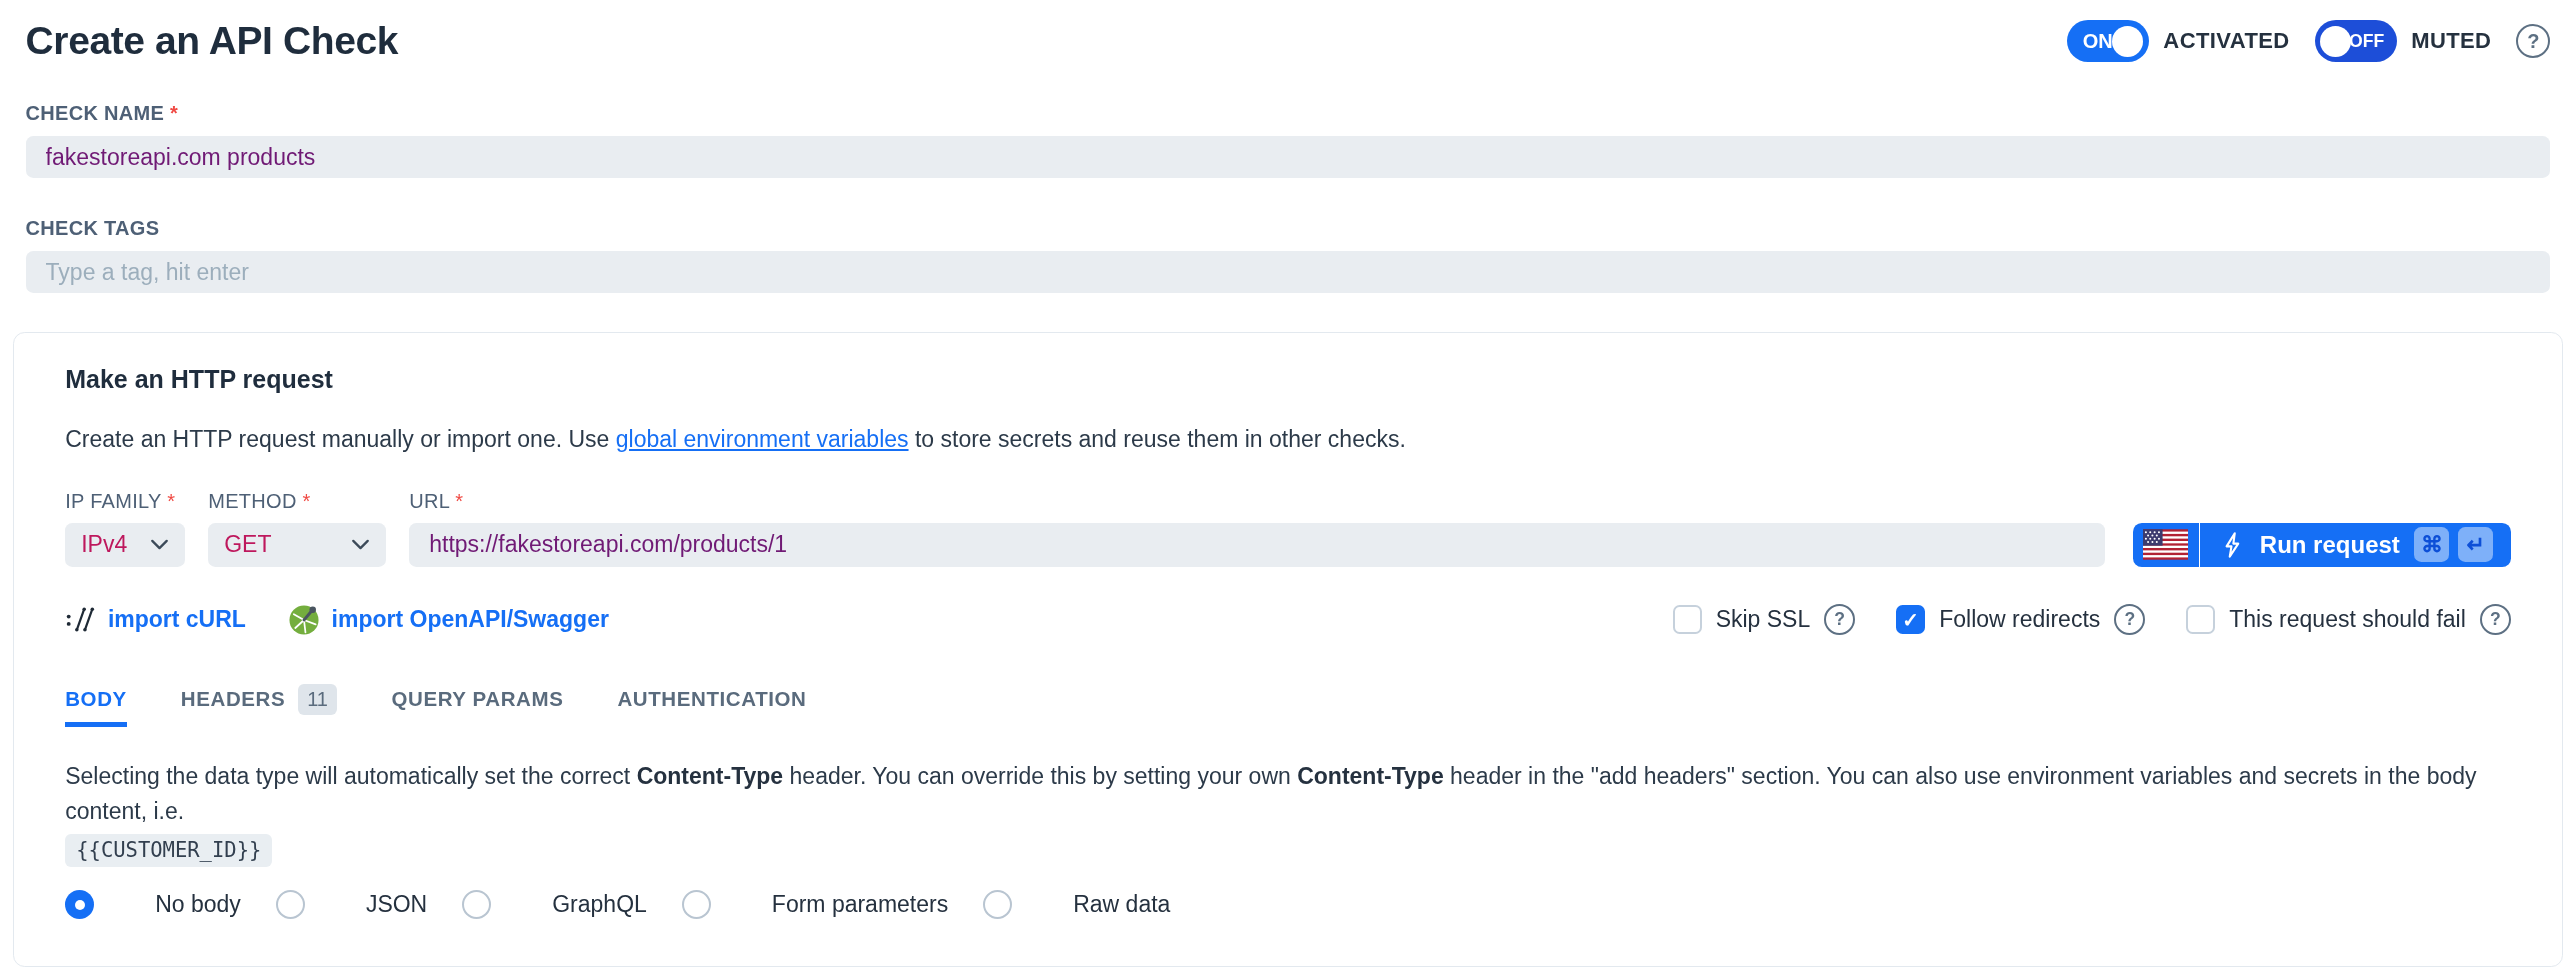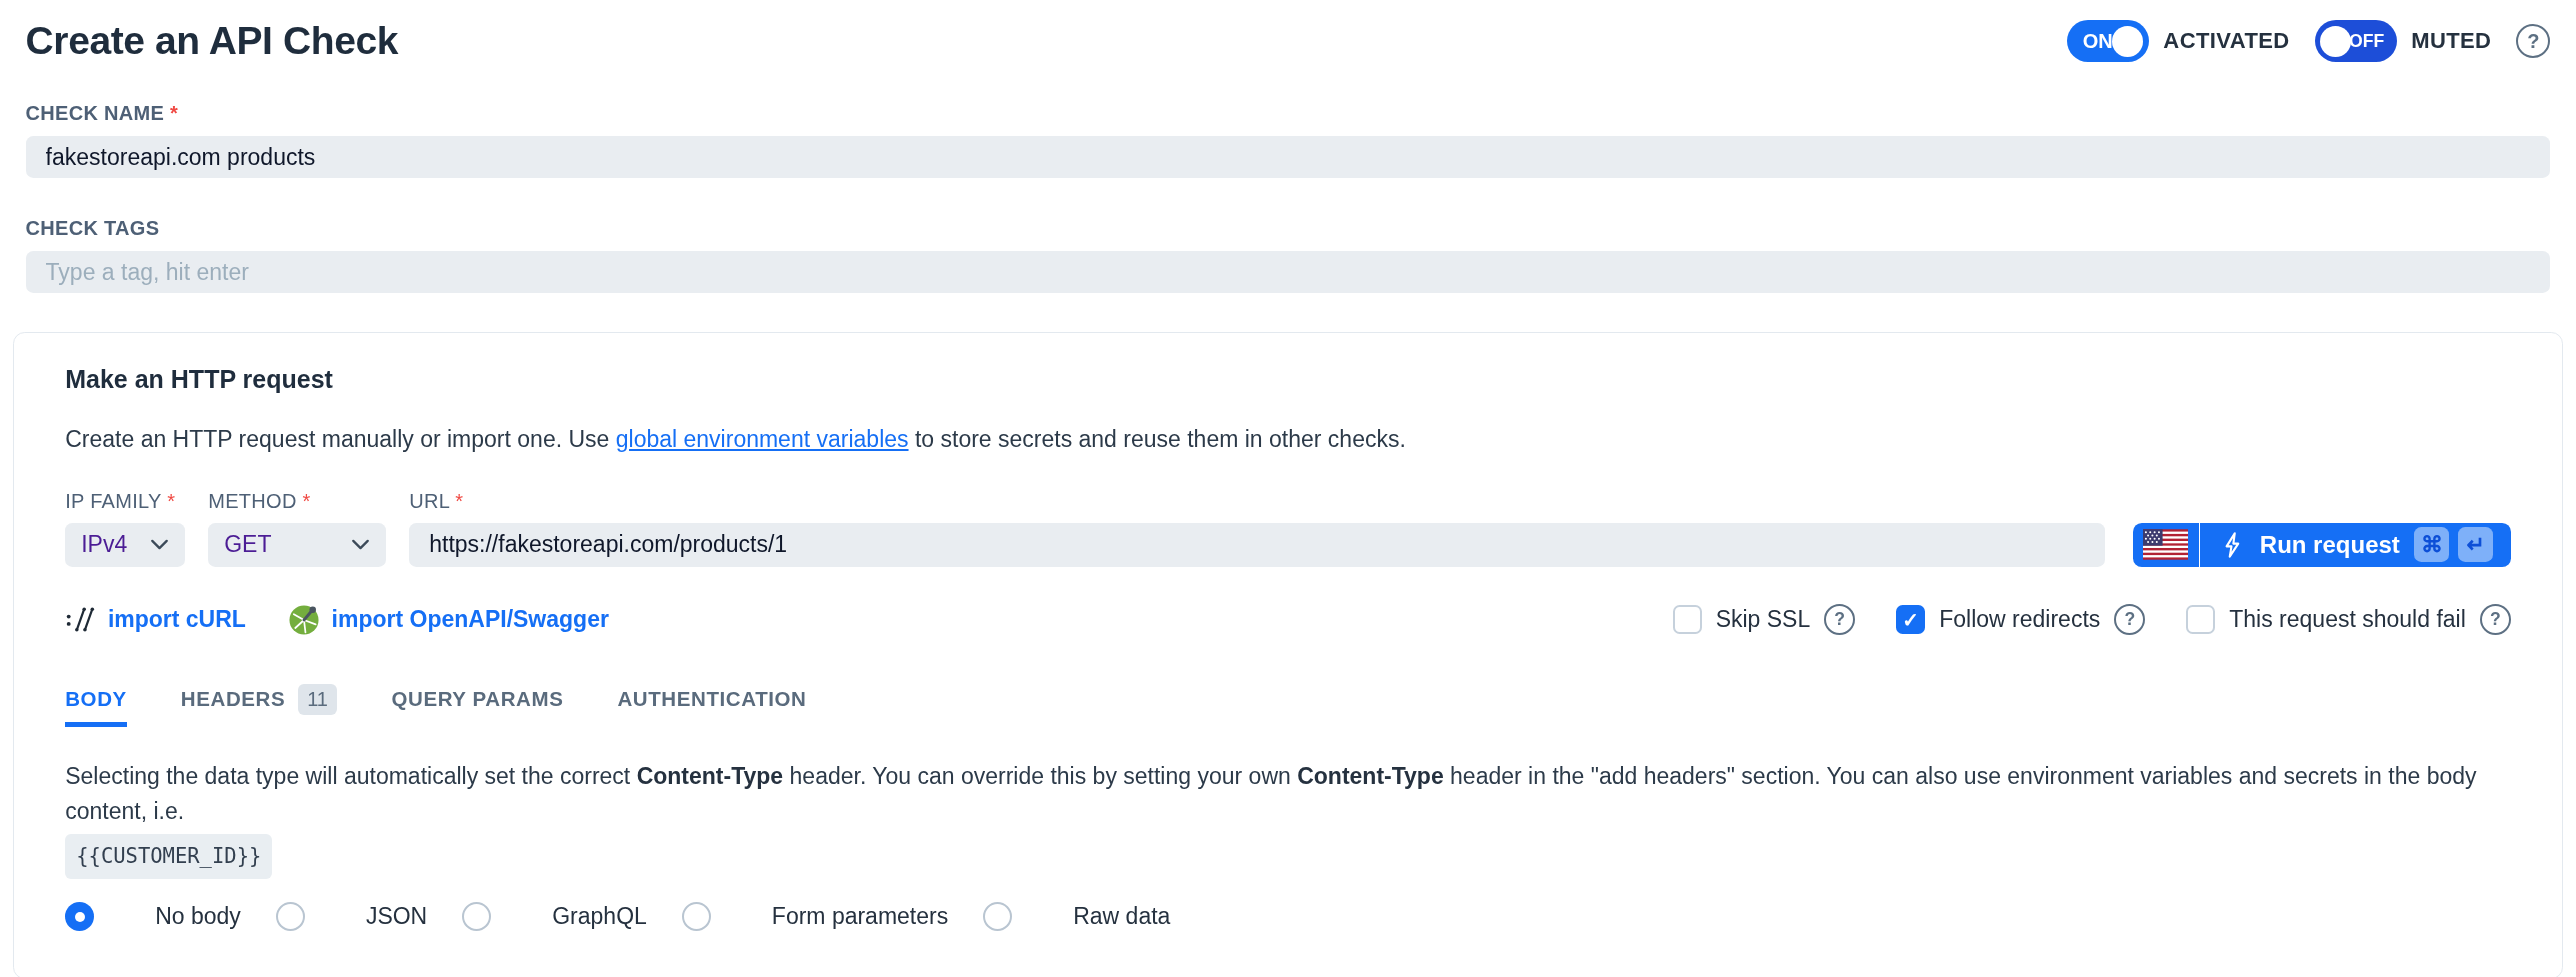--- a/index.html
+++ b/index.html
@@ -30,36 +30,36 @@
   .help-circle { width: 34px; height: 34px; border: 2.9px solid #5d7083; border-radius: 50%;
     color: #5d7083; font-size: 20px; font-weight: 700; display: flex; align-items: center; justify-content: center; flex: none; }
   .help-circle.sm { width: 31px; height: 31px; border-width: 2.2px; font-size: 17.6px; }
 
   
   .field { margin-bottom: 39px; }
   .field-label { display: block; font-size: 20px; font-weight: 700; color: #4e6076; letter-spacing: 0.3px; margin-bottom: 11px; }
   .req { color: #f04a44; }
   .text-input {
     width: 100%; height: 42px; background: #e9edf1; border: none; border-radius: 7.3px;
-    padding: 0 20px; font-size: 23px; color: #0f172a; font-family: inherit; outline: none;
+    padding: 0 20px; font-size: 23px; color: #701a75; font-family: inherit; outline: none;
   }
   .text-input::placeholder { color: #9caebc; }
 
   
   .card { margin: 0 -12.4px; border: 1.5px solid #e3e9ef; border-radius: 11.7px; padding: 32px 51px 47px; background: #fff; }
   .card-title { font-size: 25px; font-weight: 700; color: #1f2d3d; margin: 0 0 32px; }
   .intro { font-size: 23px; color: #2c3a49; margin: 0 0 37px; }
   .link { color: #156ff5; text-decoration: underline; cursor: pointer; }
 
   
   .request-row { display: flex; align-items: flex-end; gap: 23px; }
   .control-label { display: block; font-size: 20px; font-weight: 400; color: #4e6076; letter-spacing: 0.3px; margin-bottom: 9.5px; }
   .select {
     height: 44px; background: #e9edf1; border-radius: 7.3px; display: flex; align-items: center;
-    justify-content: space-between; padding: 0 16px; font-size: 23px; color: #4c1d95; cursor: pointer;
+    justify-content: space-between; padding: 0 16px; font-size: 23px; color: #be185d; cursor: pointer;
   }
   .select .chevron { margin-left: 16px; flex: none; display: flex; }
   .col-ip .select { width: 120px; }
   .col-method .select { width: 178px; }
   .col-url { flex: 1; }
   .url-input { height: 44px; }
   .run-group { display: flex; height: 44px; border-radius: 8.8px; overflow: hidden; margin-left: 4.4px; flex: none; }
   .flag-btn { width: 67px; background: #156ff5; display: flex; align-items: center; justify-content: center;
     border-right: 1.5px solid #ffffff; cursor: pointer; }
   .run-btn { background: #156ff5; color: #fff; border: none; display: flex; align-items: center;
@@ -85,21 +85,21 @@
   .tabs { margin-top: 48px; display: flex; }
   .tab { display: flex; align-items: center; gap: 12.4px; font-size: 20.5px; font-weight: 700; letter-spacing: 0.6px;
     color: #5a6b7d; padding-bottom: 7px; border-bottom: 5.1px solid transparent; margin-right: 54px; cursor: pointer; }
   .tab.active { color: #156ff5; border-bottom-color: #156ff5; }
   .tab-badge { background: #dfe5eb; color: #5a6b7d; font-size: 20px; font-weight: 400; border-radius: 5.9px;
     padding: 4.4px 9.5px; letter-spacing: 0; }
 
   
   .body-note { margin-top: 32px; font-size: 23px; color: #2c3a49; line-height: 1.5; max-width: 2450px; }
   .body-note b { color: #25313f; }
-  .code-chip { display: inline-block; margin-top: 5.9px; background: #e9eef2; border-radius: 5.9px; padding: 7px 11px;
+  .code-chip { display: inline-block; margin-top: 5.9px; background: #e9eef2; border-radius: 5.9px; padding: 1px 11px;
     font-family: "DejaVu Sans Mono", monospace; font-size: 20.5px; color: #323f4f; }
   .body-types { margin-top: 23.4px; display: flex; align-items: center; gap: 35px; }
   .radio-item { display: flex; align-items: center; gap: 13px; cursor: pointer; }
   .radio { width: 29px; height: 29px; border-radius: 50%; border: 2.2px solid #b9c5d1; background: #fff; flex: none; position: relative; }
   .radio.selected { border: none; background: #156ff5; }
   .radio.selected::after { content: ""; position: absolute; left: 50%; top: 50%; width: 10.2px; height: 10.2px;
     margin: -5.1px 0 0 -5.1px; border-radius: 50%; background: #fff; }
   .radio-label { font-size: 23px; color: #25313f; margin-left: 48px; }
 </style>
 </head>

